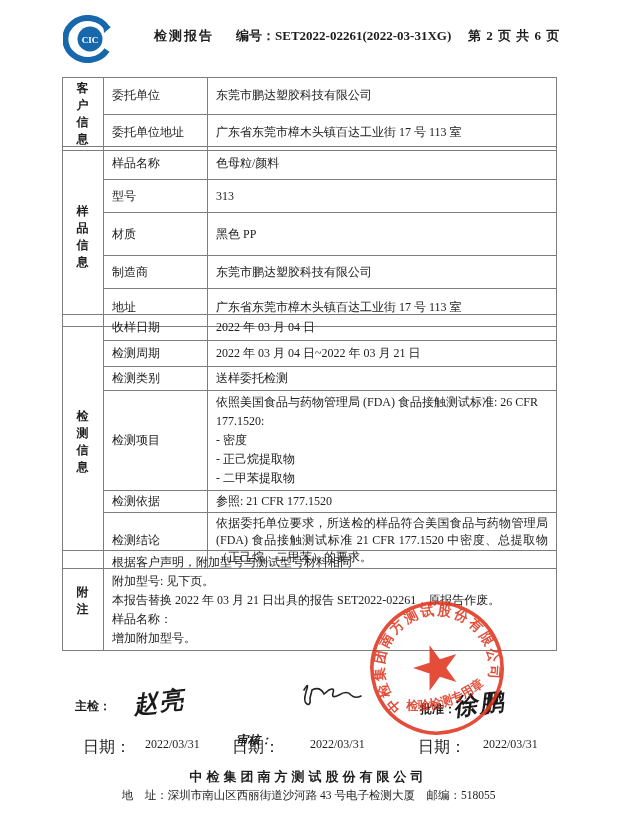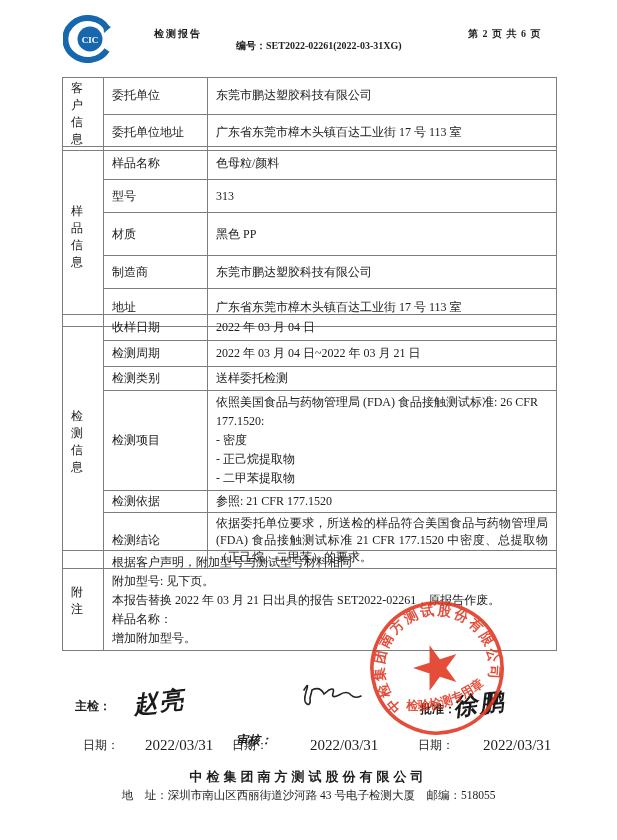--- a/index.html
+++ b/index.html
@@ -1,36 +1,36 @@
 <!DOCTYPE html>
 <html><head>
 <meta charset="utf-8">
 <style>
   html,body{margin:0;padding:0;background:#ffffff;}
   .page{position:relative;width:617px;height:840px;background:#fff;overflow:hidden;
         font-family:"Liberation Serif","DejaVu Serif",serif;color:#1d1d1d;}
   
-  .hdr-item{position:absolute;font-weight:bold;font-size:10px;white-space:nowrap;}
+  .hdr-item{position:absolute;font-weight:bold;font-size:13px;white-space:nowrap;}
   .logo{position:absolute;left:63px;top:15px;}
   
   table.blk{position:absolute;left:62px;border-collapse:collapse;table-layout:fixed;width:494px;}
   table.blk td{border:1px solid #7d7d7d;font-size:12px;padding:2px 8px;vertical-align:middle;
                color:#202020;line-height:17px;}
-  td.grp{padding:2px 6px;line-height:22px;letter-spacing:1px;}
+  td.grp{text-align:center;padding:2px 6px;line-height:22px;letter-spacing:1px;font-weight:bold;}
   td.lbl{padding-left:10px;}
   td.val{padding-left:11px;}
   td.top{vertical-align:middle;}
   .mline{line-height:19px;}
   .just{text-align:justify;line-height:17px;}
   
   .noteline{line-height:19px;}
   
   .sig-label{position:absolute;font-size:12px;font-weight:bold;white-space:nowrap;}
-  .date-label{position:absolute;font-size:12px;white-space:nowrap;}
-  .date-val{position:absolute;font-size:15px;white-space:nowrap;}
+  .date-label{position:absolute;font-size:16px;white-space:nowrap;}
+  .date-val{position:absolute;font-size:12px;white-space:nowrap;}
   .sig-name{position:absolute;font-size:24px;font-weight:bold;color:#1a1a1a;
             transform:rotate(-7deg) skewX(-14deg);letter-spacing:2px;}
   
   .seal{position:absolute;left:366px;top:597px;opacity:.88;}
   
   .ftr{position:absolute;left:0;width:617px;text-align:center;white-space:nowrap;}
   .ftr-company{font-weight:bold;font-size:13px;letter-spacing:4px;}
   .ftr-line{font-size:11.5px;}
   a.weblink{color:#0000cc;text-decoration:underline;}
 </style>
@@ -43,21 +43,21 @@
     <svg width="52" height="48" viewBox="0 0 52 48">
       <g fill="none">
         <path d="M44 13 A 22.5 21 0 1 0 44 35" stroke="#1767ac" stroke-width="6" fill="none"></path>
         <path d="M40 8 l8 4 -7 6 z" fill="#1767ac"></path>
         <circle cx="27" cy="24" r="12.5" fill="#1767ac"></circle>
         <text x="27" y="28" font-size="9" font-weight="bold" fill="#ffffff" text-anchor="middle" font-family="'Liberation Serif',serif">CIC</text>
       </g>
     </svg>
   </div>
   <div class="hdr-item" style="left:154px;top:27px;letter-spacing:2px;">检测报告</div>
-  <div class="hdr-item" style="left:236px;top:39px;">
+  <div class="hdr-item" style="left:236px;top:27px;">
     <span>编号：</span><span>SET2022-02261(2022-03-31XG)</span>
   </div>
   <div class="hdr-item" style="left:468px;top:27px;letter-spacing:1px;">第 2 页 共 6 页</div>
 
   <table class="blk" style="top:77px;">
     <colgroup>
         <col style="width:41px">
         <col style="width:104px">
         <col style="width:349px">
       </colgroup>

